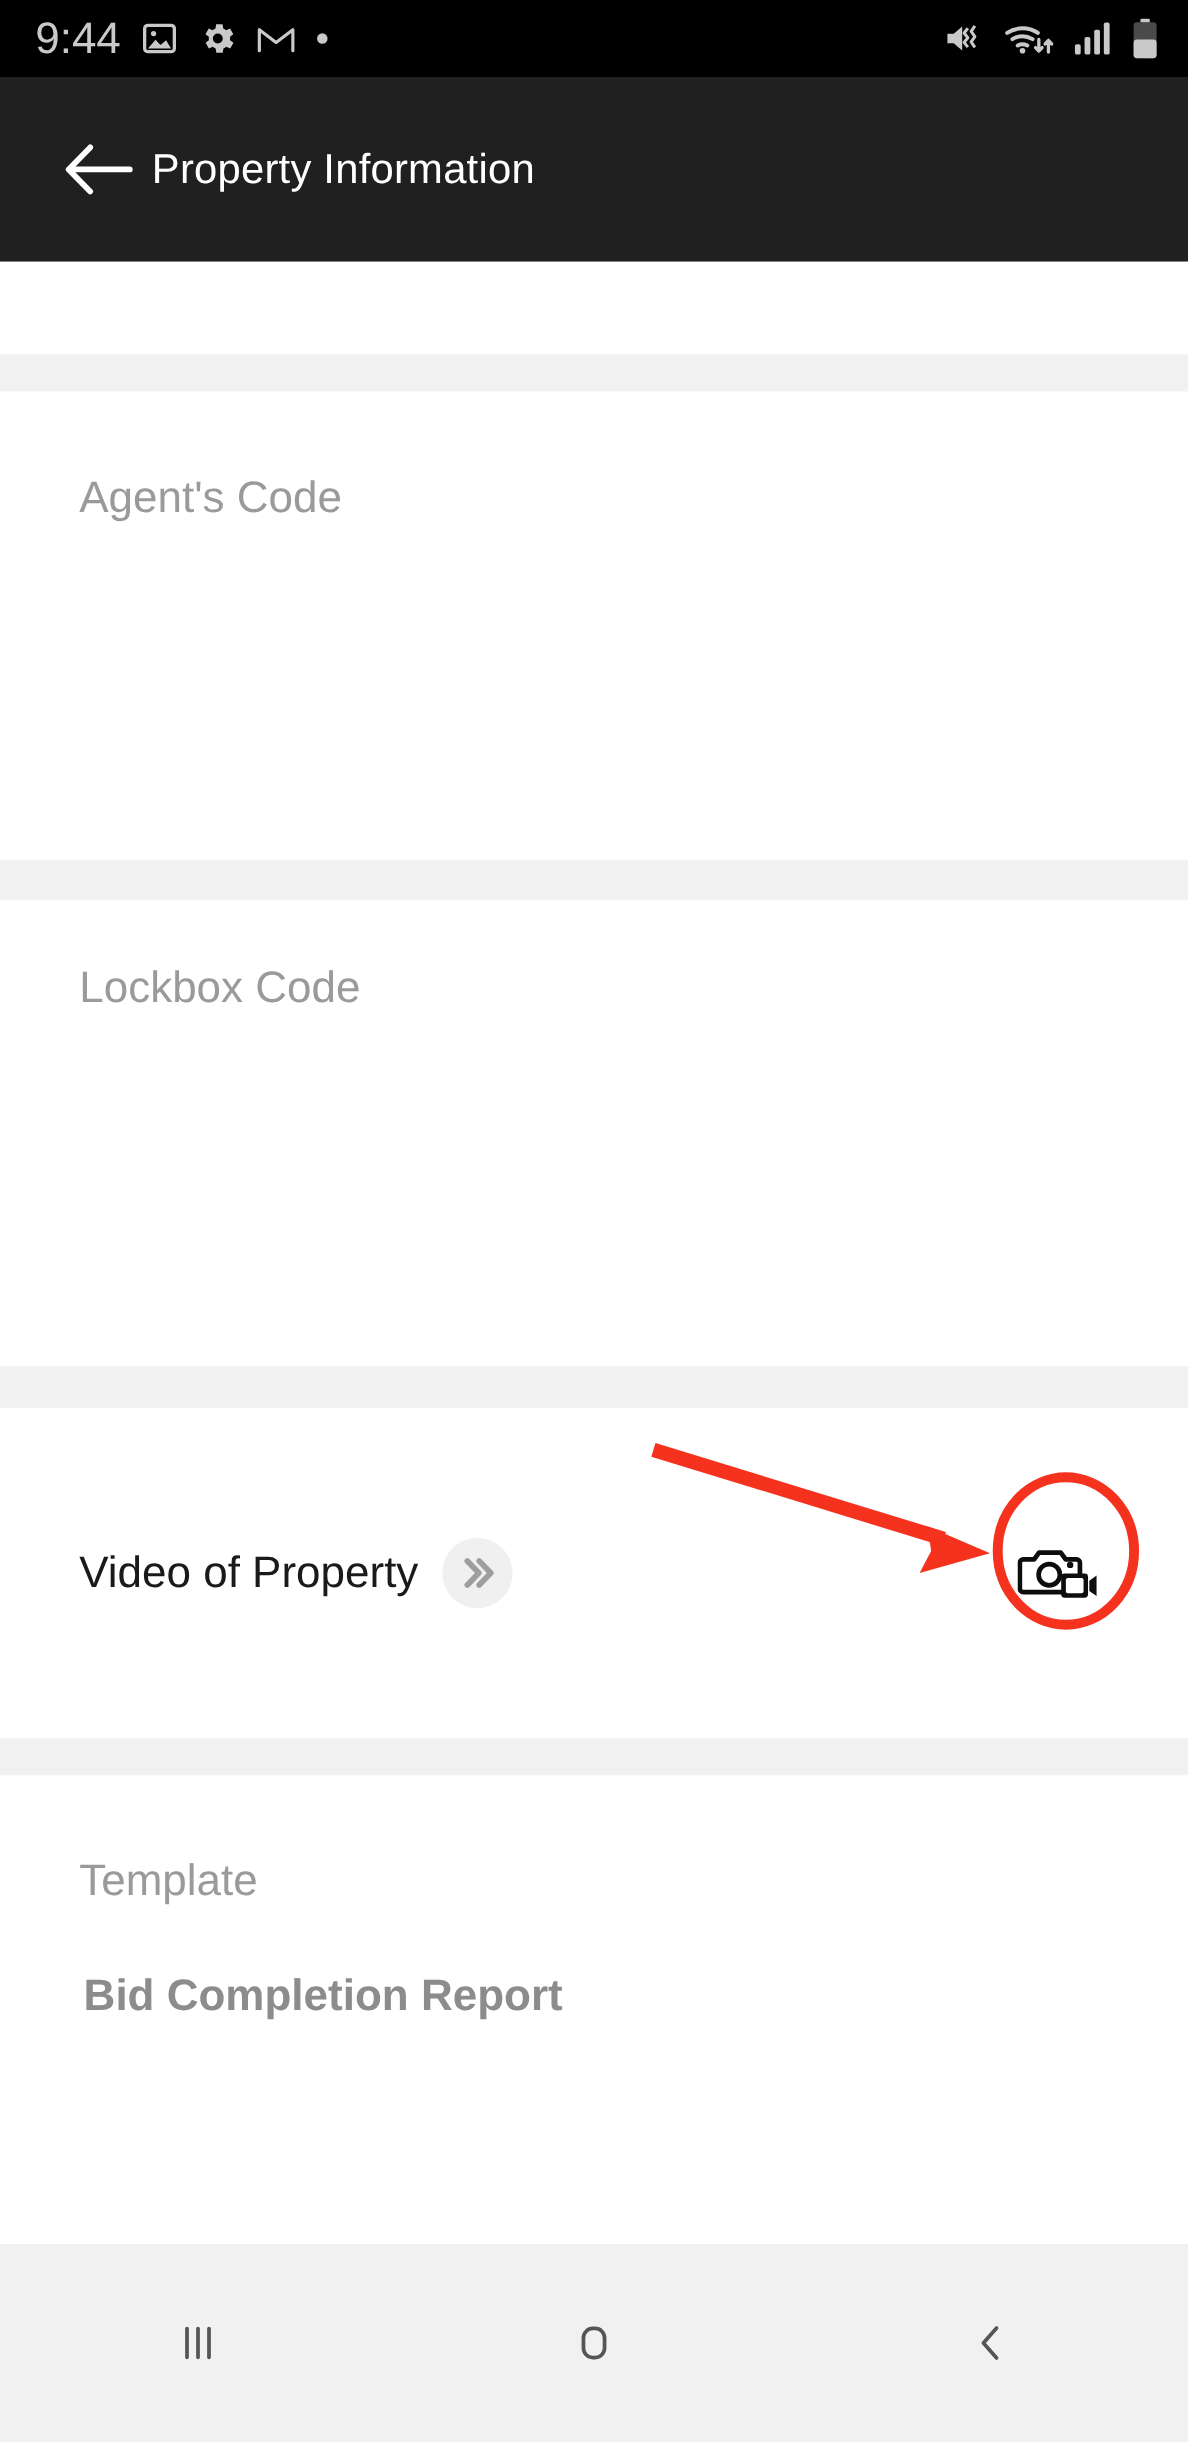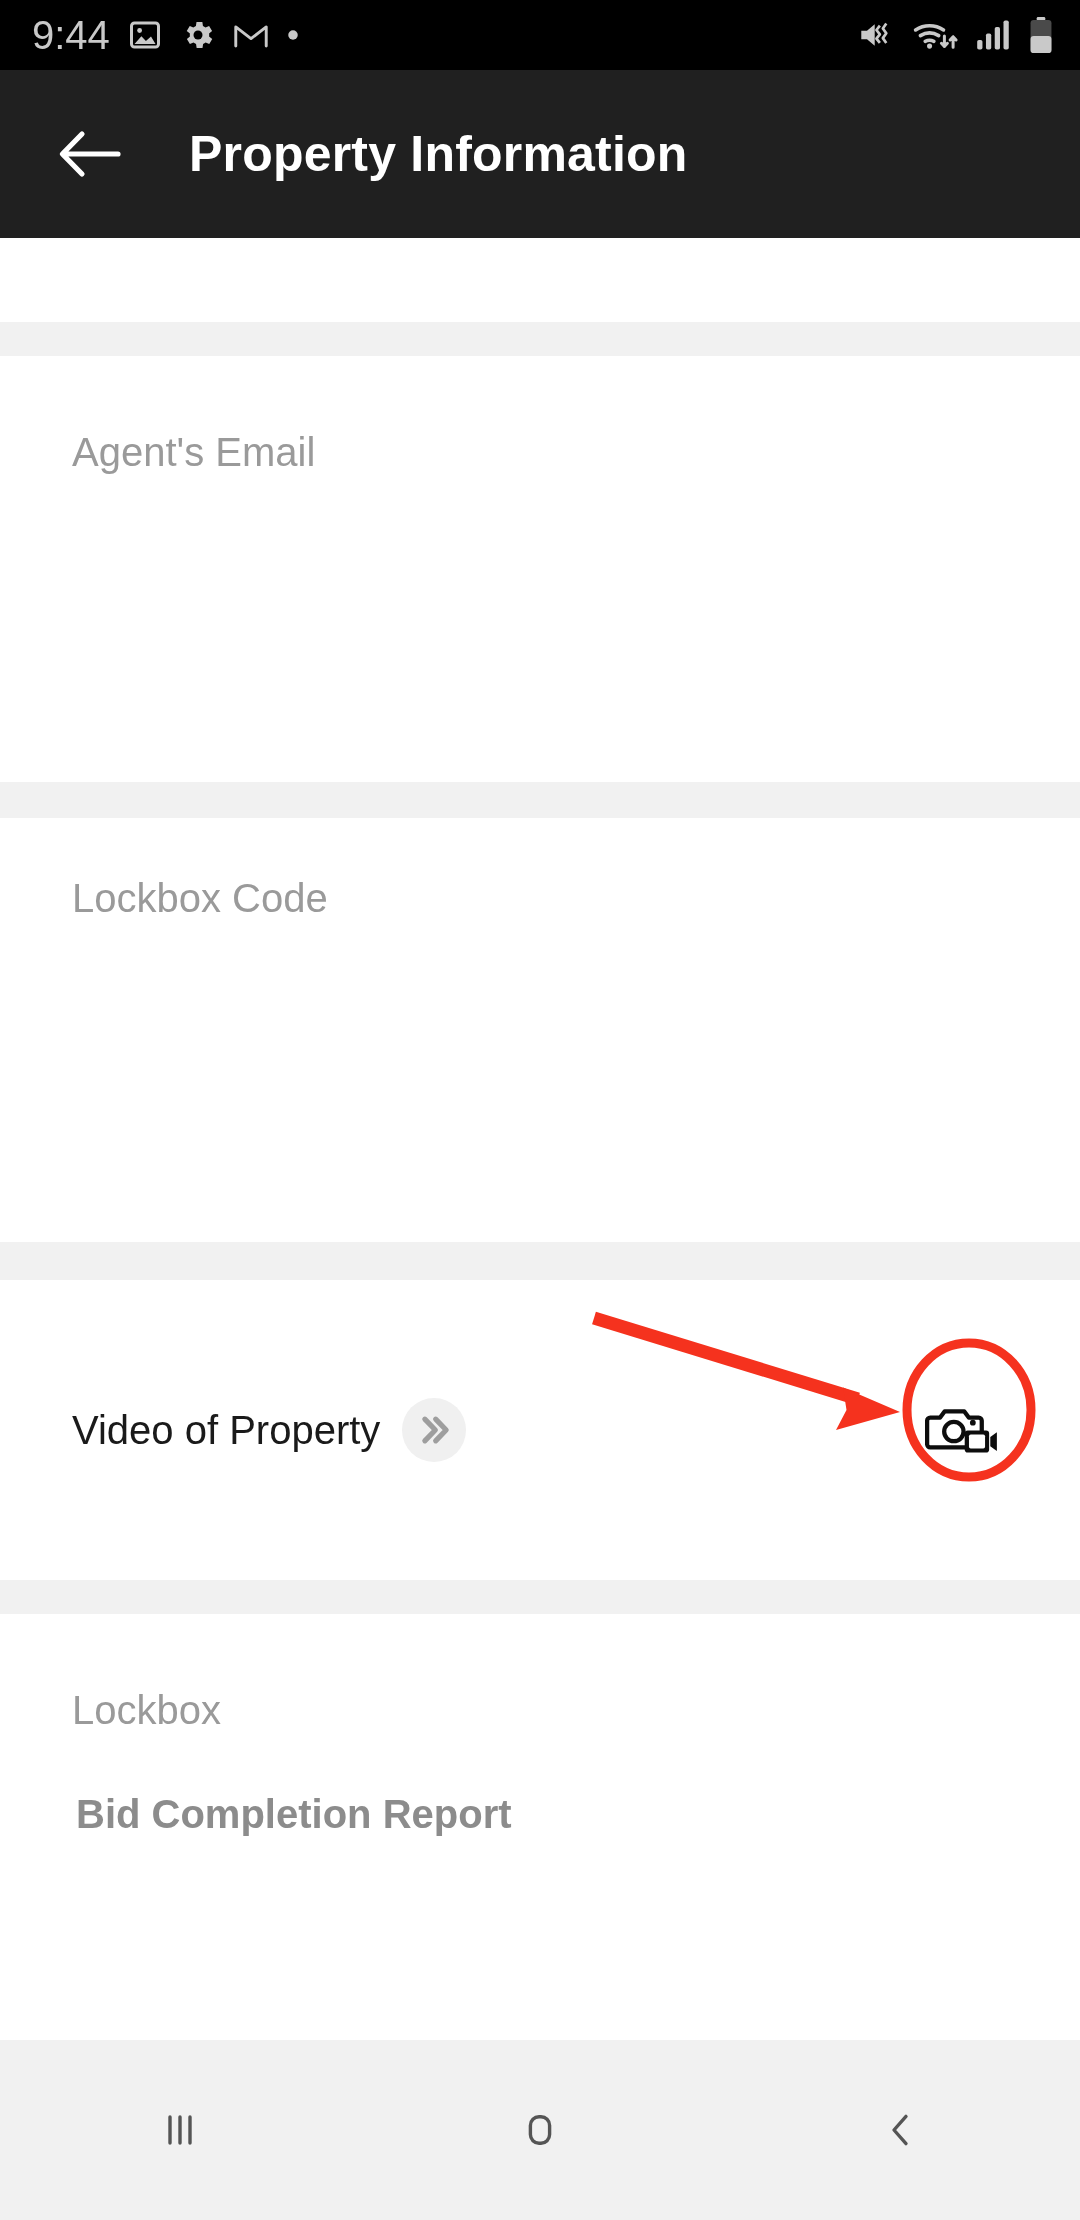--- a/index.html
+++ b/index.html
@@ -28,22 +28,22 @@
   
   .app-bar {
     position:absolute; top:70px; left:0; width:1080px; height:168px;
     background:#202020; display:flex; align-items:center;
   }
   .back-arrow {
     width:96px; height:96px; margin-left:42px;
     display:flex; align-items:center; justify-content:center; cursor:pointer;
   }
   .app-title {
-    color:#ffffff; font-size:50px; font-weight:700;
-    margin-left:51px; letter-spacing:0.2px; white-space:nowrap;
+    color:#ffffff; font-size:38px; font-weight:400;
+    letter-spacing:0.2px; white-space:nowrap;
   }
 
   
   .content { position:absolute; top:238px; left:0; width:1080px; height:1802px; background:#ffffff; }
   .gap { width:1080px; background:#f1f1f1; }
   .card { width:1080px; background:#ffffff; position:relative; }
 
   .field-label {
     position:absolute; left:72px;
     font-size:40px; color:#9a9a9a; font-weight:400; white-space:nowrap;
@@ -149,21 +149,21 @@
     </div>
     <div class="app-title">Property Information</div>
   </div>
 
   <div class="content">
 
     <div class="card" style="height:84px;"></div>
     <div class="gap" style="height:34px;"></div>
 
     <div class="card" style="height:426px;">
-      <span class="field-label" style="top:74px;">Agent's Email</span>
+      <span class="field-label" style="top:74px;">Agent's Code</span>
     </div>
     <div class="gap" style="height:36px;"></div>
 
     <div class="card" style="height:424px;">
       <span class="field-label" style="top:58px;">Lockbox Code</span>
     </div>
     <div class="gap" style="height:38px;"></div>
 
     <div class="card" style="height:300px;">
       <div class="video-row">
@@ -183,21 +183,21 @@
             <rect x="20.4" y="16.2" width="12.6" height="11.4" rx="1.6" fill="#0d0d0d"></rect>
             <path d="M33.6 19.6l3.4-2.4v9.6l-3.4-2.4z" fill="#0d0d0d"></path>
             <rect x="22.6" y="18.3" width="8.3" height="7.2" rx="0.9" fill="#ffffff"></rect>
           </svg>
         </span>
       </div>
     </div>
     <div class="gap" style="height:34px;"></div>
 
     <div class="card" style="height:428px;">
-      <span class="field-label" style="top:74px;">Lockbox</span>
+      <span class="field-label" style="top:74px;">Template</span>
       <span class="value-bold" style="top:178px;">Bid Completion Report</span>
     </div>
   </div>
 
   <svg class="annot" viewBox="0 0 1080 2220">
     <line x1="594" y1="1318" x2="858" y2="1399" stroke="#f5321e" stroke-width="13" stroke-linecap="butt"></line>
     <path d="M900 1412l-57-24.5 3.5 22.5-10.5 20z" fill="#f5321e"></path>
     <ellipse cx="969" cy="1410" rx="62" ry="67" fill="none" stroke="#f5321e" stroke-width="9"></ellipse>
   </svg>
 

